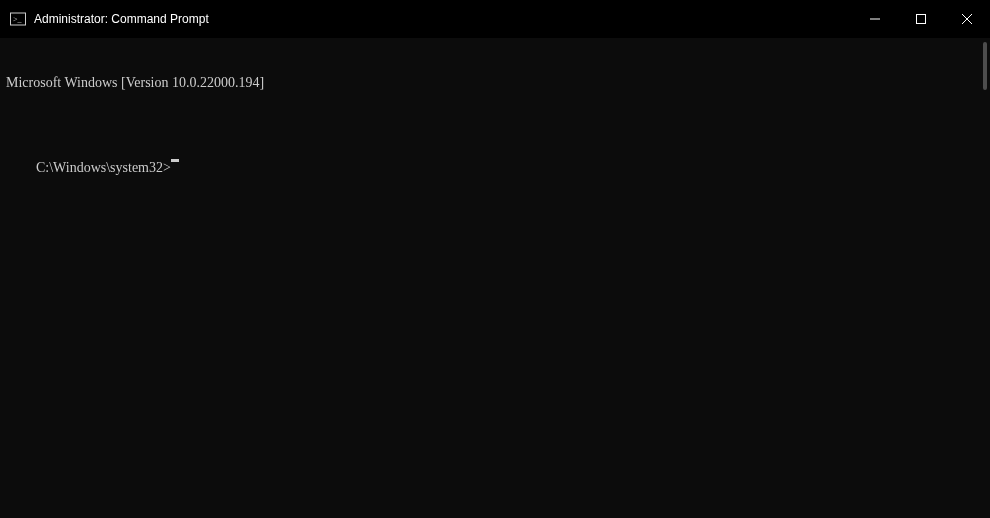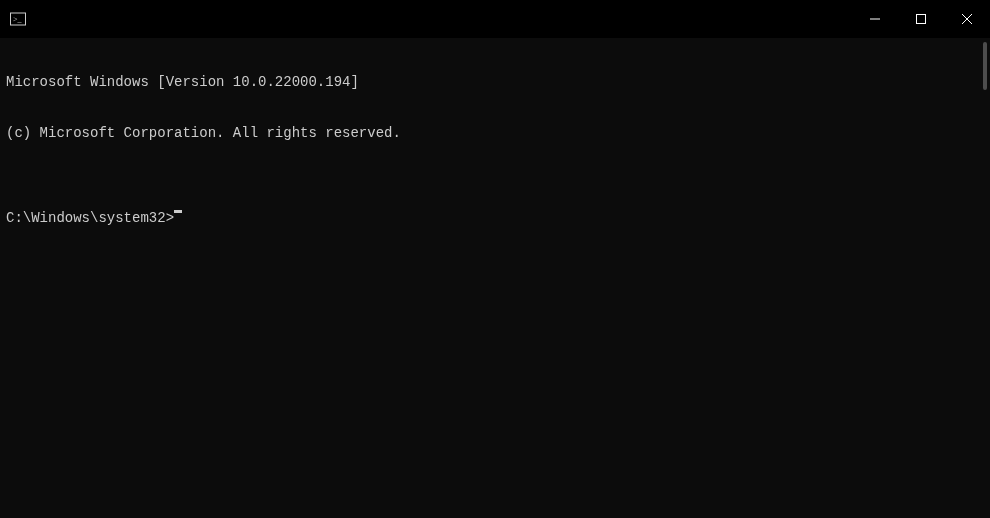--- a/index.html
+++ b/index.html
@@ -57,33 +57,34 @@
       display: flex;
       align-items: center;
       justify-content: center;
       color: #ffffff;
       cursor: pointer;
     }
     .terminal {
       flex: 1;
       background: #0c0c0c;
       color: #cccccc;
-      font-family: Liberation Mono, monospace;
+      font-family: Liberation Serif, serif;
       font-size: 14px;
       line-height: 17px;
       padding: 2px 6px;
       white-space: pre;
       position: relative;
     }
     .term-line {
       display: block;
     }
     .prompt-line {
       display: flex;
       flex-wrap: nowrap;
+      margin-left: 30px;
     }
     .cursor {
       display: inline-block;
       width: 8px;
       height: 3px;
       background: #cccccc;
       vertical-align: bottom;
       margin-bottom: 1px;
       animation: blink 1s step-start infinite;
     }
@@ -104,20 +105,21 @@
 <body>
 
 <div class="window">
   <div class="titlebar">
     <span class="title-icon">
       <svg width="16" height="16" viewBox="0 0 16 16">
         <rect x="0.5" y="2" width="15" height="12" fill="#000" stroke="#ccc" stroke-width="1"></rect>
         <text x="3" y="11" font-size="8" fill="#ccc" font-family="Consolas">&gt;_</text>
       </svg>
     </span>
+    <span class="title-text">Administrator: Command Prompt</span>
     <span class="title-spacer"></span>
     <div class="window-controls">
       <div class="win-btn">
         <svg width="10" height="10" viewBox="0 0 10 10">
           <line x1="0" y1="5" x2="10" y2="5" stroke="#ffffff" stroke-width="1"></line>
         </svg>
       </div>
       <div class="win-btn">
         <svg width="10" height="10" viewBox="0 0 10 10">
           <rect x="0.5" y="0.5" width="9" height="9" fill="none" stroke="#ffffff" stroke-width="1"></rect>
@@ -127,21 +129,20 @@
         <svg width="10" height="10" viewBox="0 0 10 10">
           <line x1="0" y1="0" x2="10" y2="10" stroke="#ffffff" stroke-width="1"></line>
           <line x1="10" y1="0" x2="0" y2="10" stroke="#ffffff" stroke-width="1"></line>
         </svg>
       </div>
     </div>
   </div>
 
   <div class="terminal">
     <span class="term-line">Microsoft Windows [Version 10.0.22000.194]</span>
-    <span class="term-line">(c) Microsoft Corporation. All rights reserved.</span>
     <span class="term-line"></span>
     <div class="prompt-line">
       <span>C:\Windows\system32&gt;</span><span class="cursor"></span>
     </div>
   </div>
 
   <div class="scrollbar"></div>
 </div>
 
 </body></html>

